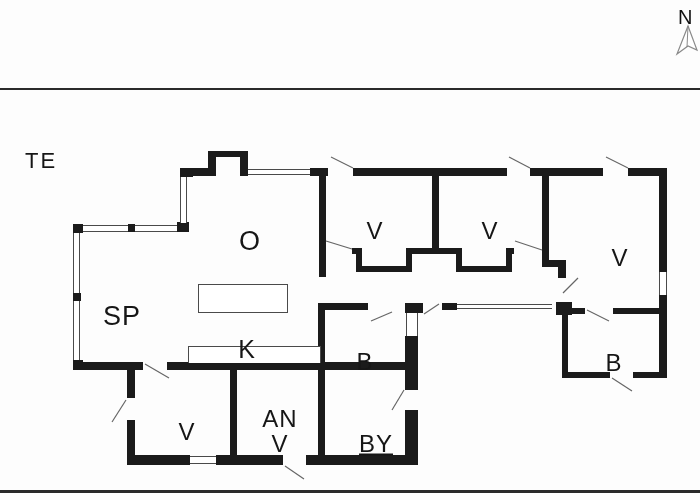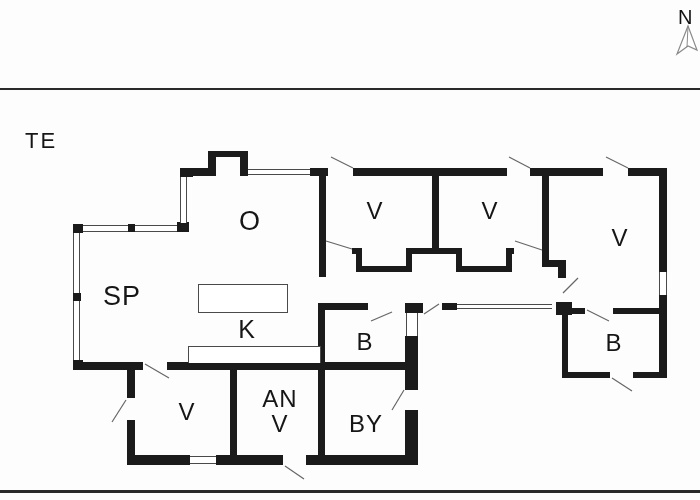--- a/index.html
+++ b/index.html
@@ -7,21 +7,21 @@
   }
   html,body{margin:0;padding:0;}
   body{background:#fff;font-family:"Liberation Sans",sans-serif;}
   #canvas{position:relative;width:700px;height:500px;background:var(--bg);overflow:hidden;}
   .frame{position:absolute;left:0;width:700px;background:#2a2a2a;}
   .w{position:absolute;background:var(--wall);}
   .winh{position:absolute;background:#fff;border-top:1px solid var(--line);border-bottom:1px solid var(--line);box-sizing:border-box;}
   .winv{position:absolute;background:#fff;border-left:1px solid var(--line);border-right:1px solid var(--line);box-sizing:border-box;}
   .outline{position:absolute;background:#fff;border:1px solid var(--line);box-sizing:border-box;}
   .room-label{position:absolute;transform:translate(-50%,-50%);color:var(--text);
-    font-size:24px;letter-spacing:1px;white-space:nowrap;text-align:center;line-height:25px;}
+    font-size:24px;letter-spacing:1px;white-space:nowrap;text-align:center;line-height:25px;margin-top:20px;}
   .big{font-size:27px;}
   .site{font-size:22px;letter-spacing:2px;}
   #swing-svg{position:absolute;left:0;top:0;}
   #compass{position:absolute;left:664px;top:2px;width:36px;height:58px;}
   #compass .n{position:absolute;left:14px;top:4px;font-size:20px;color:#111;}
 </style>
 </head>
 <body>
 
 <div id="canvas">
@@ -123,19 +123,19 @@
 
   <div class="room-label site" style="left:41px;top:140px;">TE</div>
   <div class="room-label big" style="left:250px;top:221px;">O</div>
   <div class="room-label big" style="left:122px;top:296px;">SP</div>
   <div class="room-label" style="left:247px;top:329px;font-size:25px;">K</div>
   <div class="room-label" style="left:375px;top:210px;">V</div>
   <div class="room-label" style="left:490px;top:210px;">V</div>
   <div class="room-label" style="left:620px;top:237px;">V</div>
   <div class="room-label" style="left:365px;top:341px;">B</div>
   <div class="room-label" style="left:614px;top:342px;">B</div>
-  <div class="room-label" style="left:366px;top:423px;">BY</div>
+  <div class="room-label" style="left:376px;top:423px;text-decoration:underline;">BY</div>
   <div class="room-label" style="left:187px;top:411px;">V</div>
   <div class="room-label" style="left:280px;top:411px;">
     <span>AN</span><br>
     <span>V</span>
   </div>
 </div>
 
 </body></html>

